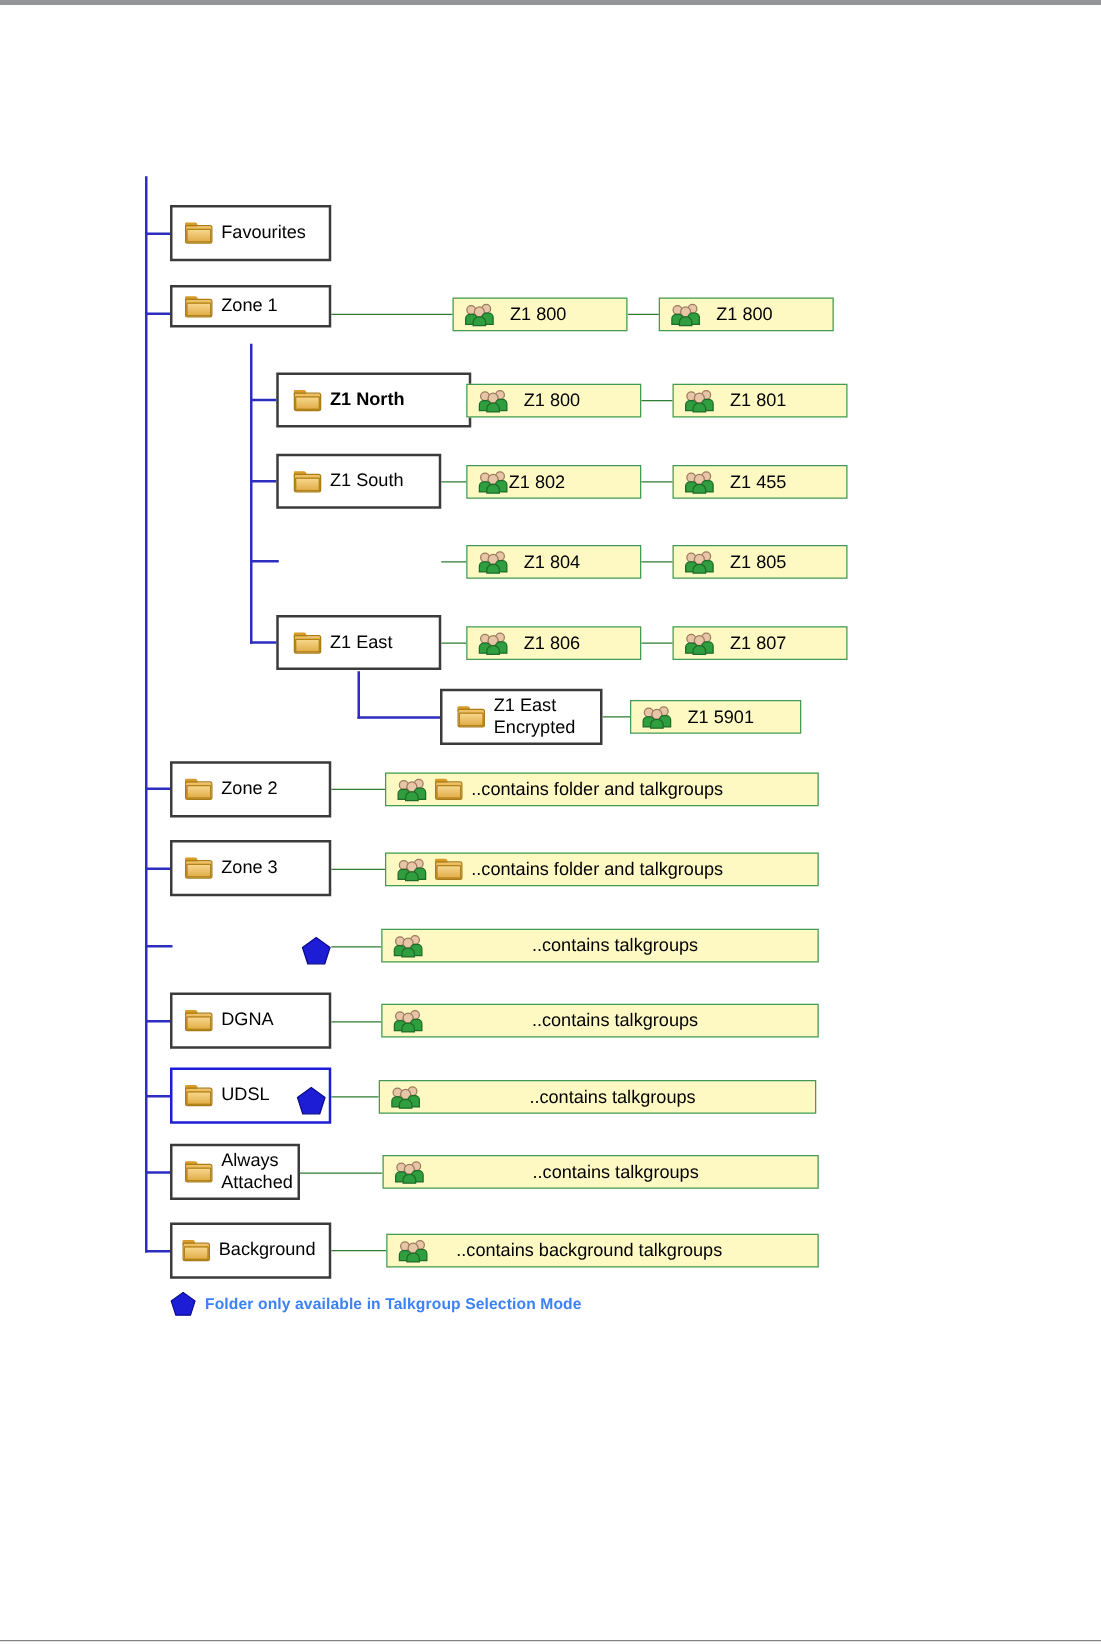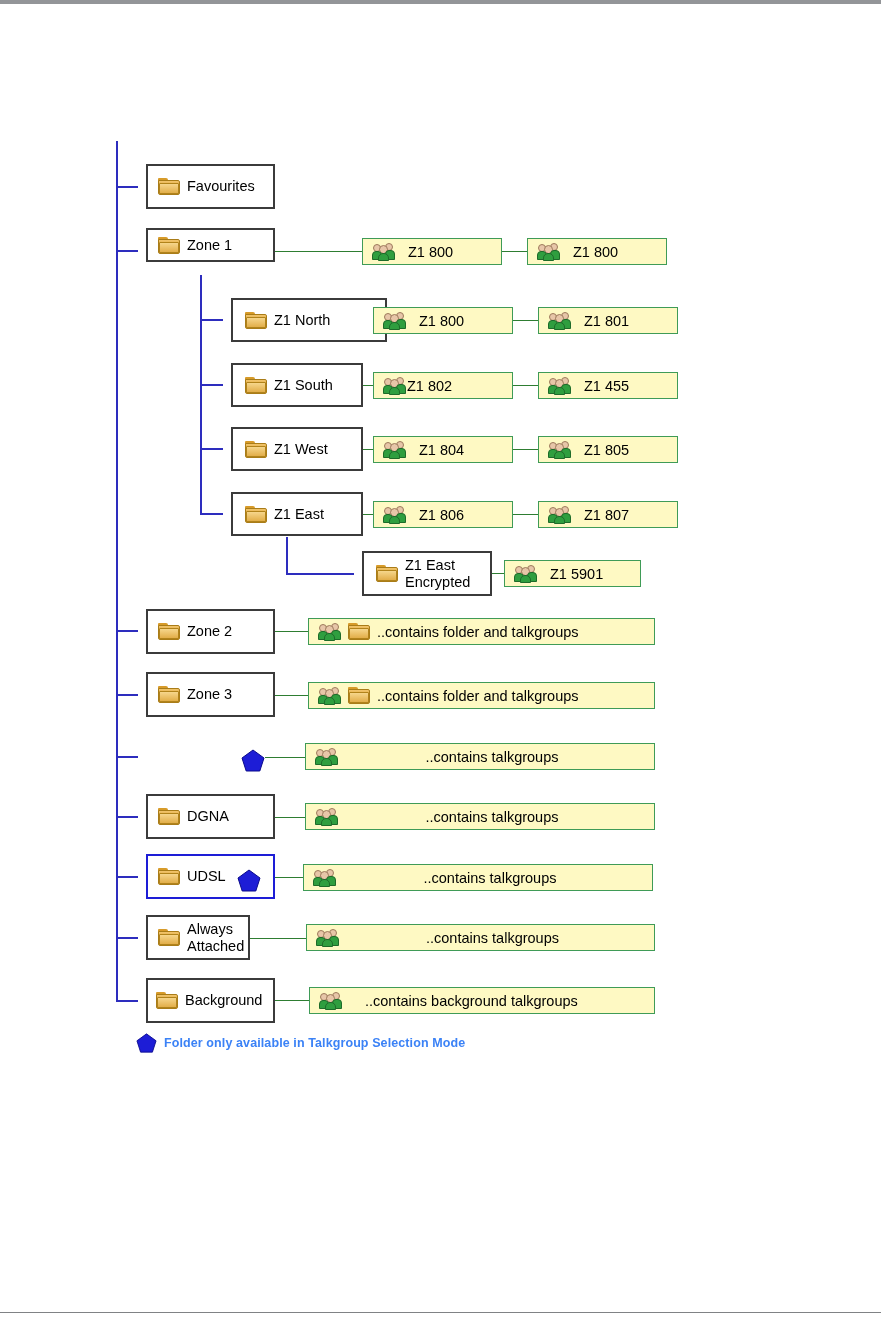--- a/index.html
+++ b/index.html
@@ -16,21 +16,21 @@
   
   .ln{position:absolute;}
   .ln-blue-v{width:2px;background:#2d2dbe;}
   .ln-blue-h{height:2px;background:#2d2dbe;}
   .ln-green-h{height:1px;background:#2e7d32;}
 
   
   .node{
     position:absolute;box-sizing:border-box;
     background:#fff;border:2px solid #3b3b3b;
-    display:flex;align-items:center;margin-left:10px;
+    display:flex;align-items:center;
   }
   .node.blue{border:2px solid #1d1dd6;}
   .node .label{
     font-size:14.5px;line-height:1.15;color:#000;
     white-space:pre-line;
   }
 
   
   .tg{
     position:absolute;box-sizing:border-box;
@@ -209,46 +209,38 @@
 
   <div class="node" style="left:136px;top:978px;width:129px;height:45px;padding:0 8px;">
     <span class="folder-icon">
       <span class="tab"></span>
         <span class="bk"></span>
         <span class="fr"></span>
     </span>
     <span class="label">Background</span>
   </div>
 
-  <div class="node" style="left:221px;top:298px;width:156px;height:44px;padding:0 12px;">
+  <div class="node" style="left:221px;top:298px;width:156px;height:44px;padding:0 12px;font-weight:bold;">
     <span class="folder-icon">
       <span class="tab"></span>
         <span class="bk"></span>
         <span class="fr"></span>
     </span>
     <span class="label">Z1 North</span>
   </div>
 
   <div class="node" style="left:221px;top:363px;width:132px;height:44px;padding:0 12px;">
     <span class="folder-icon">
       <span class="tab"></span>
         <span class="bk"></span>
         <span class="fr"></span>
     </span>
     <span class="label">Z1 South</span>
   </div>
 
-  <div class="node" style="left:221px;top:427px;width:132px;height:44px;padding:0 12px;">
-    <span class="folder-icon">
-      <span class="tab"></span>
-        <span class="bk"></span>
-        <span class="fr"></span>
-    </span>
-    <span class="label">Z1 West</span>
-  </div>
 
   <div class="node" style="left:221px;top:492px;width:132px;height:44px;padding:0 12px;">
     <span class="folder-icon">
       <span class="tab"></span>
         <span class="bk"></span>
         <span class="fr"></span>
     </span>
     <span class="label">Z1 East</span>
   </div>
 

